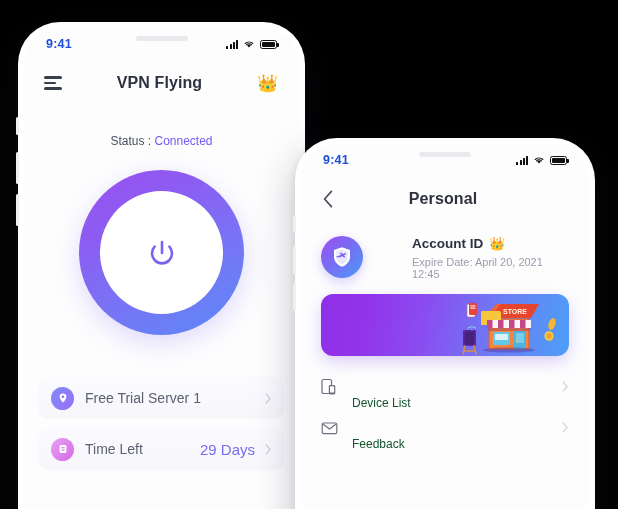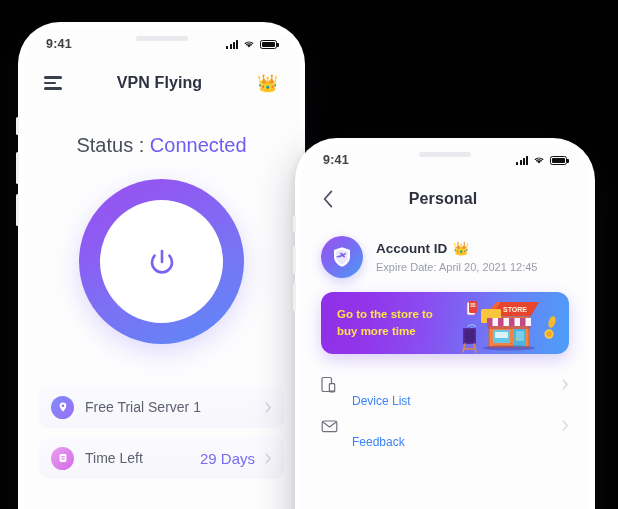--- a/index.html
+++ b/index.html
@@ -32,21 +32,21 @@
 
   #phone-left { left: 18px; top: 22px; width: 287px; height: 540px; }
   #phone-right { left: 295px; top: 138px; width: 300px; height: 430px; }
 
   
   .statusbar {
     position: relative; height: 32px;
     display: flex; align-items: center;
     padding: 0 22px;
   }
-  .sb-time { font-size: 12.5px; font-weight: bold; color: #404040; letter-spacing: .2px; }
+  .sb-time { font-size: 12.5px; font-weight: bold; color: #1d4ed8; letter-spacing: .2px; }
   .sb-right { margin-left: auto; display: flex; align-items: center; gap: 5px; }
   .notch-bar {
     position: absolute; left: 50%; transform: translateX(-50%); top: 8px;
     width: 52px; height: 5px; background: #e9eaee; border-radius: 3px;
   }
   .ico-signal { display: flex; align-items: flex-end; gap: 1.2px; height: 9px; }
   .ico-signal i { width: 2px; background: #111; border-radius: .5px; display:block; }
   .ico-signal i:nth-child(1){height:3px}.ico-signal i:nth-child(2){height:5px}
   .ico-signal i:nth-child(3){height:7px}.ico-signal i:nth-child(4){height:9px}
   .ico-wifi { width: 12px; height: 10px; }
@@ -60,21 +60,21 @@
   .hamburger { width: 18px; display: flex; flex-direction: column; gap: 3.2px; cursor:pointer; z-index:2; }
   .hamburger i { display:block; height:2.4px; background:#3a3f4d; border-radius:2px; }
   .hamburger i:nth-child(1){width:100%}
   .hamburger i:nth-child(2){width:68%}
   .hamburger i:nth-child(3){width:100%}
   .crown { font-size: 17px; margin-left:auto; z-index:2; line-height:1; }
   .crown-sm { font-size: 13px; line-height:1; }
   .backchev { z-index:2; cursor:pointer; width:14px; height:18px; }
 
   
-  .status-line { text-align:center; margin-top: 28px; font-size: 20px; color:#4a4f5e; }
+  .status-line { text-align:center; margin-top: 28px; font-size: 12px; color:#4a4f5e; }
   .status-line .val { color:#6f5cf0; }
 
   .power-wrap { display:flex; justify-content:center; margin-top: 22px; }
   .power-ring {
     width: 165px; height: 165px; border-radius: 50%;
     background: linear-gradient(150deg, #9b4ff0 0%, #8d5cf2 28%, #7a72f5 58%, #5a8bf6 100%);
     display:flex; align-items:center; justify-content:center;
     box-shadow: 0 8px 26px rgba(120,90,240,0.22);
   }
   .power-hole {
@@ -89,21 +89,21 @@
   }
   .list-card + .list-card { margin-top: 9px; }
   .rowicon { width: 23px; height:23px; border-radius:50%; display:flex; align-items:center; justify-content:center; flex:0 0 auto; }
   .rowicon.loc { background: linear-gradient(135deg,#7f8cf8 0%, #9b6ef5 100%); }
   .rowicon.time { background: linear-gradient(135deg,#e8a0f0 0%, #d46ae8 100%); }
   .rowlabel { margin-left: 11px; font-size: 14px; color:#5d6270; }
   .rowval { margin-left:auto; font-size:15px; color:#7a6cf0; }
   .chev-r { margin-left: 10px; width:7px; height:11px; flex:0 0 auto; }
 
   
-  .acct { display:flex; align-items:center; padding: 14px 20px 0 20px; }
+  .acct { display:flex; align-items:flex-start; padding: 14px 20px 0 20px; gap: 36px; }
   .avatar {
     width: 42px; height: 42px; border-radius:50%;
     background: linear-gradient(135deg, #9b4ff0 0%, #7a6cf3 45%, #4b9af7 100%);
     display:flex; align-items:center; justify-content:center; flex:0 0 auto;
     box-shadow: 0 4px 12px rgba(120,90,240,0.28);
   }
   .acct-txt { margin-left: 13px; }
   .acct-name { font-size:13.5px; font-weight:bold; color:#2e3240; display:flex; align-items:center; gap:6px; }
   .acct-exp { font-size:11px; color:#9a9eac; margin-top:5px; }
 
@@ -114,21 +114,21 @@
     box-shadow: 0 6px 16px rgba(120,70,230,0.25);
   }
   .banner-txt {
     position:absolute; left: 16px; top:50%; transform:translateY(-50%);
     font-size: 11.5px; font-weight:bold; color:#ffe14d; line-height:1.45; white-space:pre-line;
   }
   .banner-art { position:absolute; right: 4px; top:0; height:100%; width: 112px; }
 
   .menu-item { display:flex; align-items:center; padding: 0 20px; height: 41px; cursor:pointer; }
   .menu-item .mi-icon { width:17px; height:18px; flex:0 0 auto; display:flex; align-items:center; }
-  .menu-label { margin-left: 14px; font-size:12px; color:#3b82f6;margin-top:33px; }
+  .menu-label { margin-left: 14px; font-size:12px; color:#14532d;margin-top:33px; }
   .menu-item .chev-r { margin-left:auto; }
   .menu-top-pad { height: 10px; }
 </style>
 </head>
 <body>
 
 <div id="stage">
 
   <div class="phone" id="phone-left">
     <div class="side-btn" style="top:95px;height:18px"></div>
@@ -261,22 +261,20 @@
         <div class="acct-txt">
           <div class="acct-name">
             <span>Account ID</span>
             <span class="crown-sm">👑</span>
           </div>
           <div class="acct-exp">Expire Date: April 20, 2021 12:45</div>
         </div>
       </div>
 
       <div class="banner">
-        <div class="banner-txt">Go to the store to
-buy more time</div>
         <svg class="banner-art" viewBox="0 0 112 62">
 
           <ellipse cx="99" cy="30" rx="3.4" ry="6" fill="#f7b733" transform="rotate(18 99 30)"></ellipse>
           <ellipse cx="96" cy="42" rx="4.6" ry="4.8" fill="#f9c846"></ellipse>
           <ellipse cx="96" cy="42" rx="2.6" ry="2.8" fill="#f0a524"></ellipse>
 
           <g transform="translate(14,10)">
             <rect x="0" y="0" width="8" height="13" rx="1.6" fill="#fff" stroke="#c96a9e" stroke-width="0.8"></rect>
             <rect x="2" y="-1" width="8" height="12" rx="1.3" fill="#e8443d"></rect>
             <rect x="3.4" y="1.4" width="5" height="1.1" fill="#fff"></rect>

